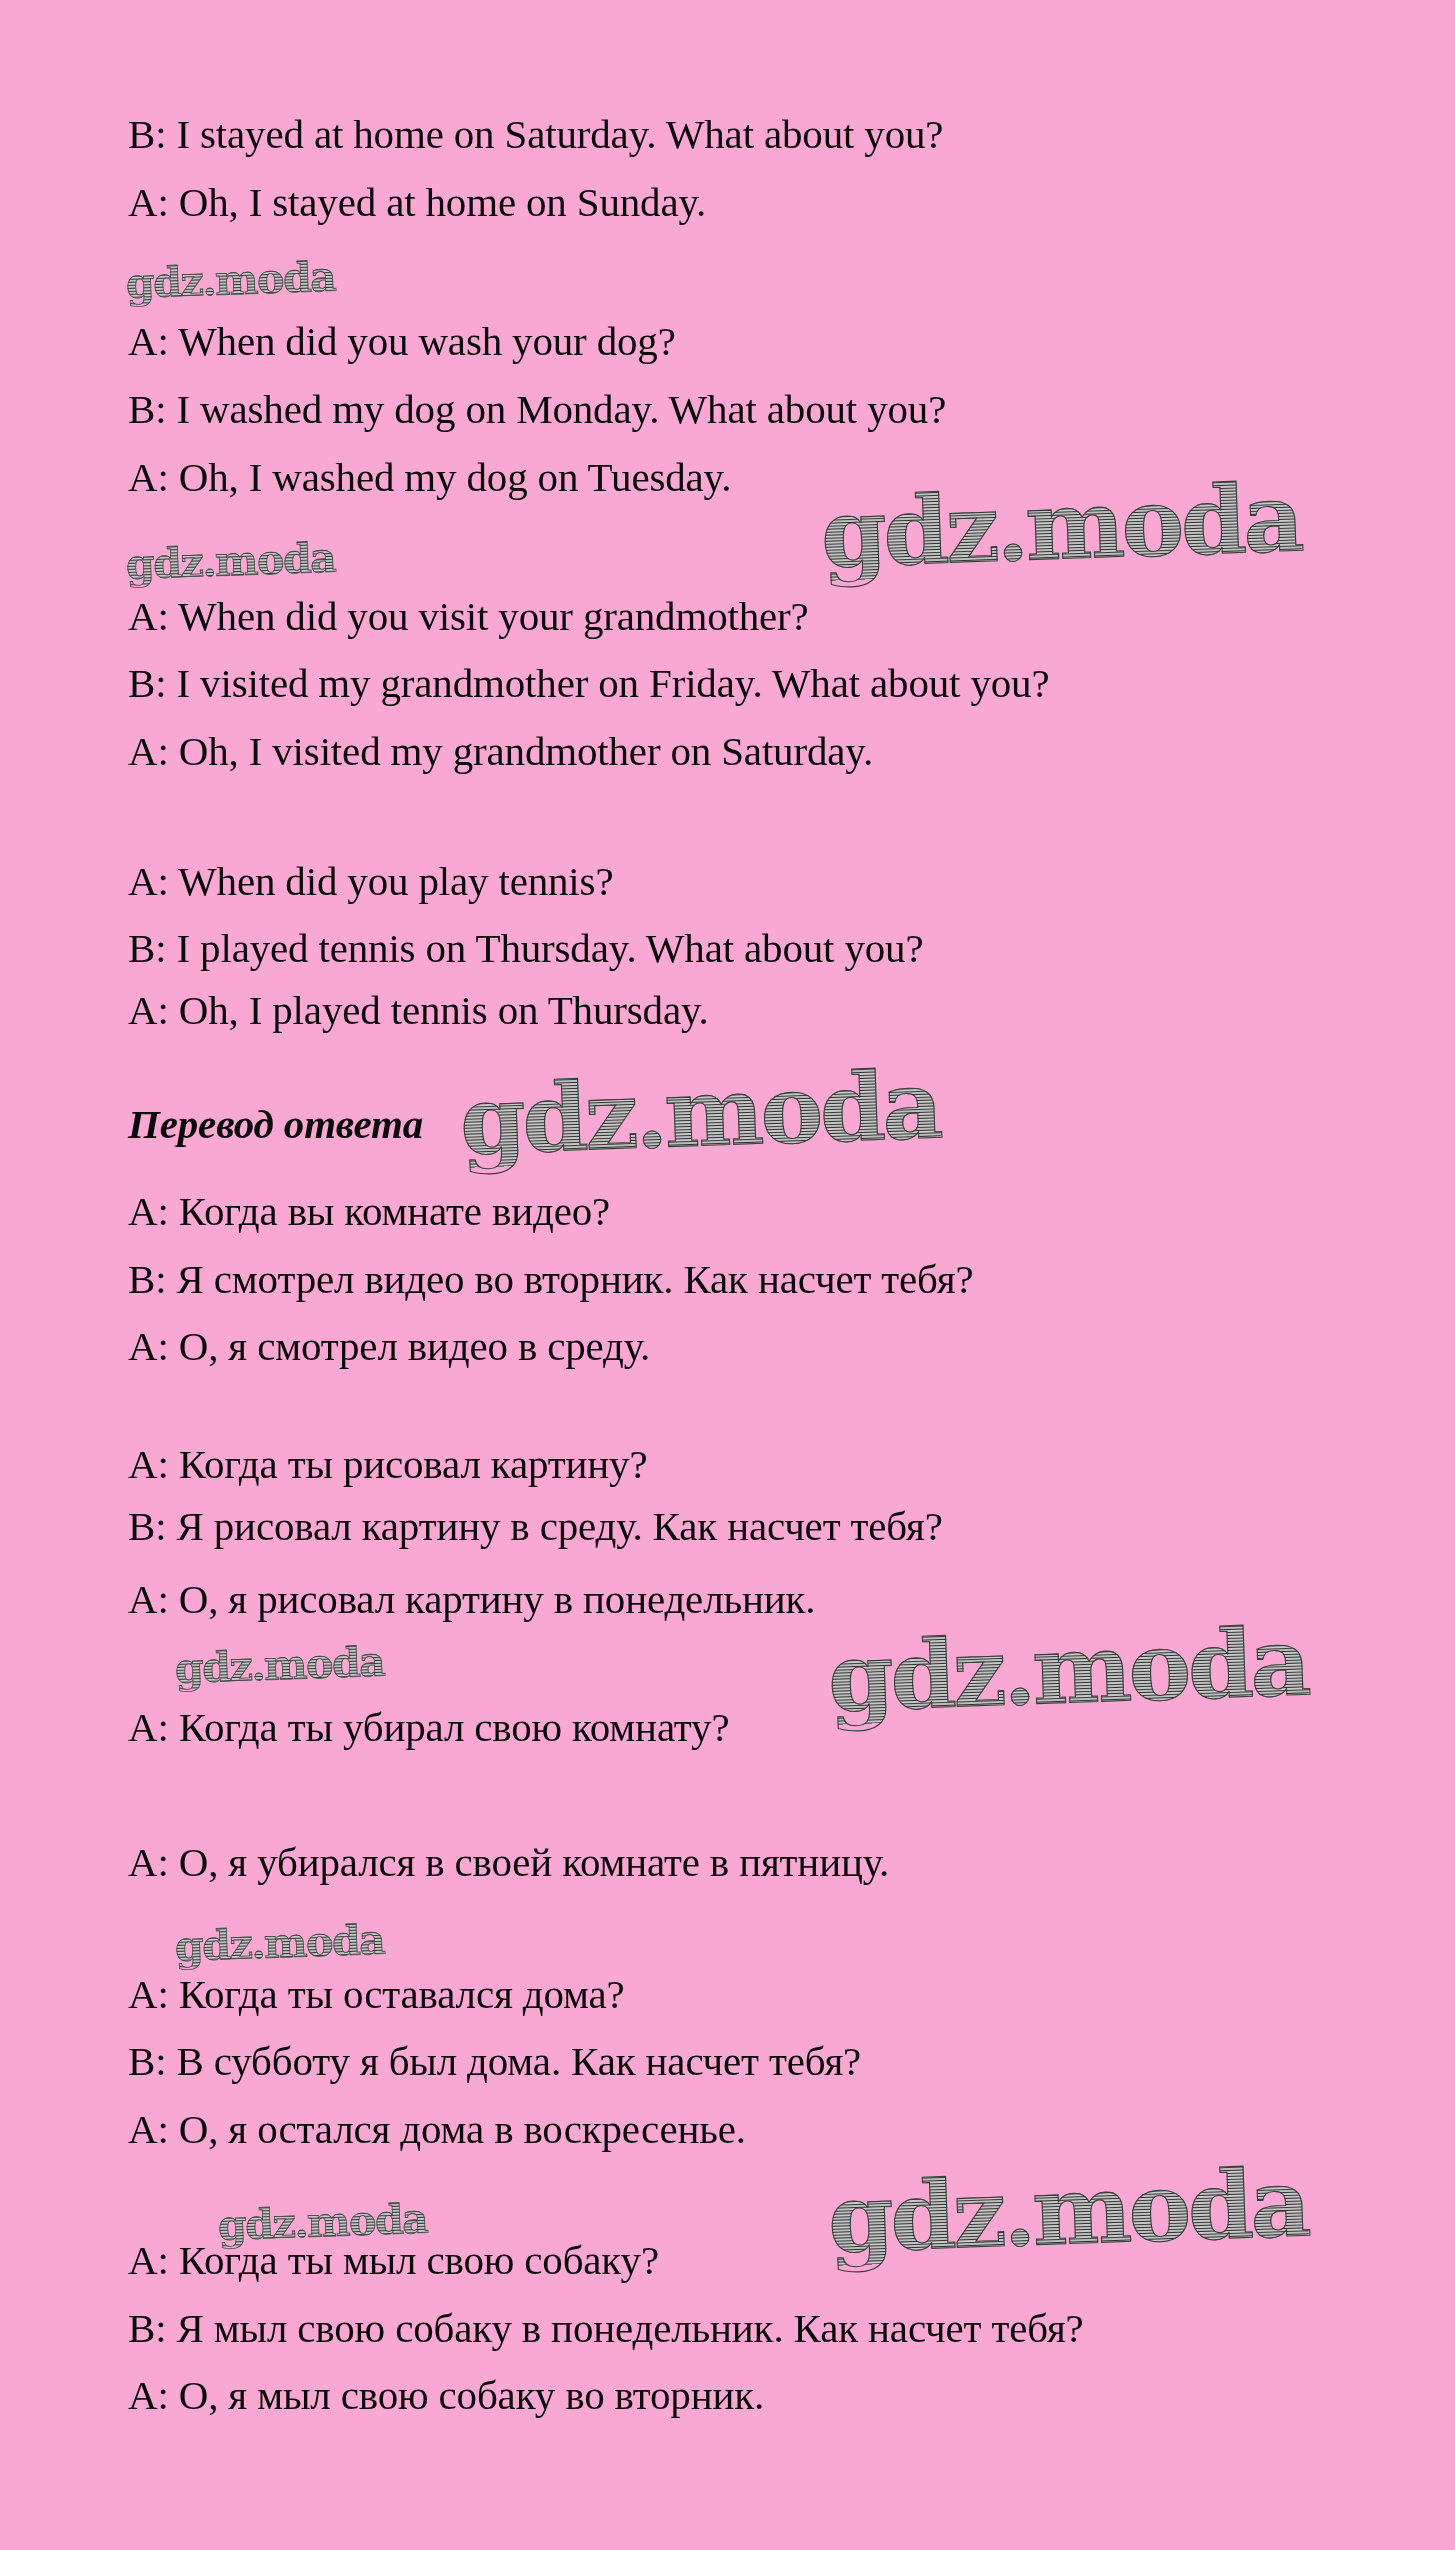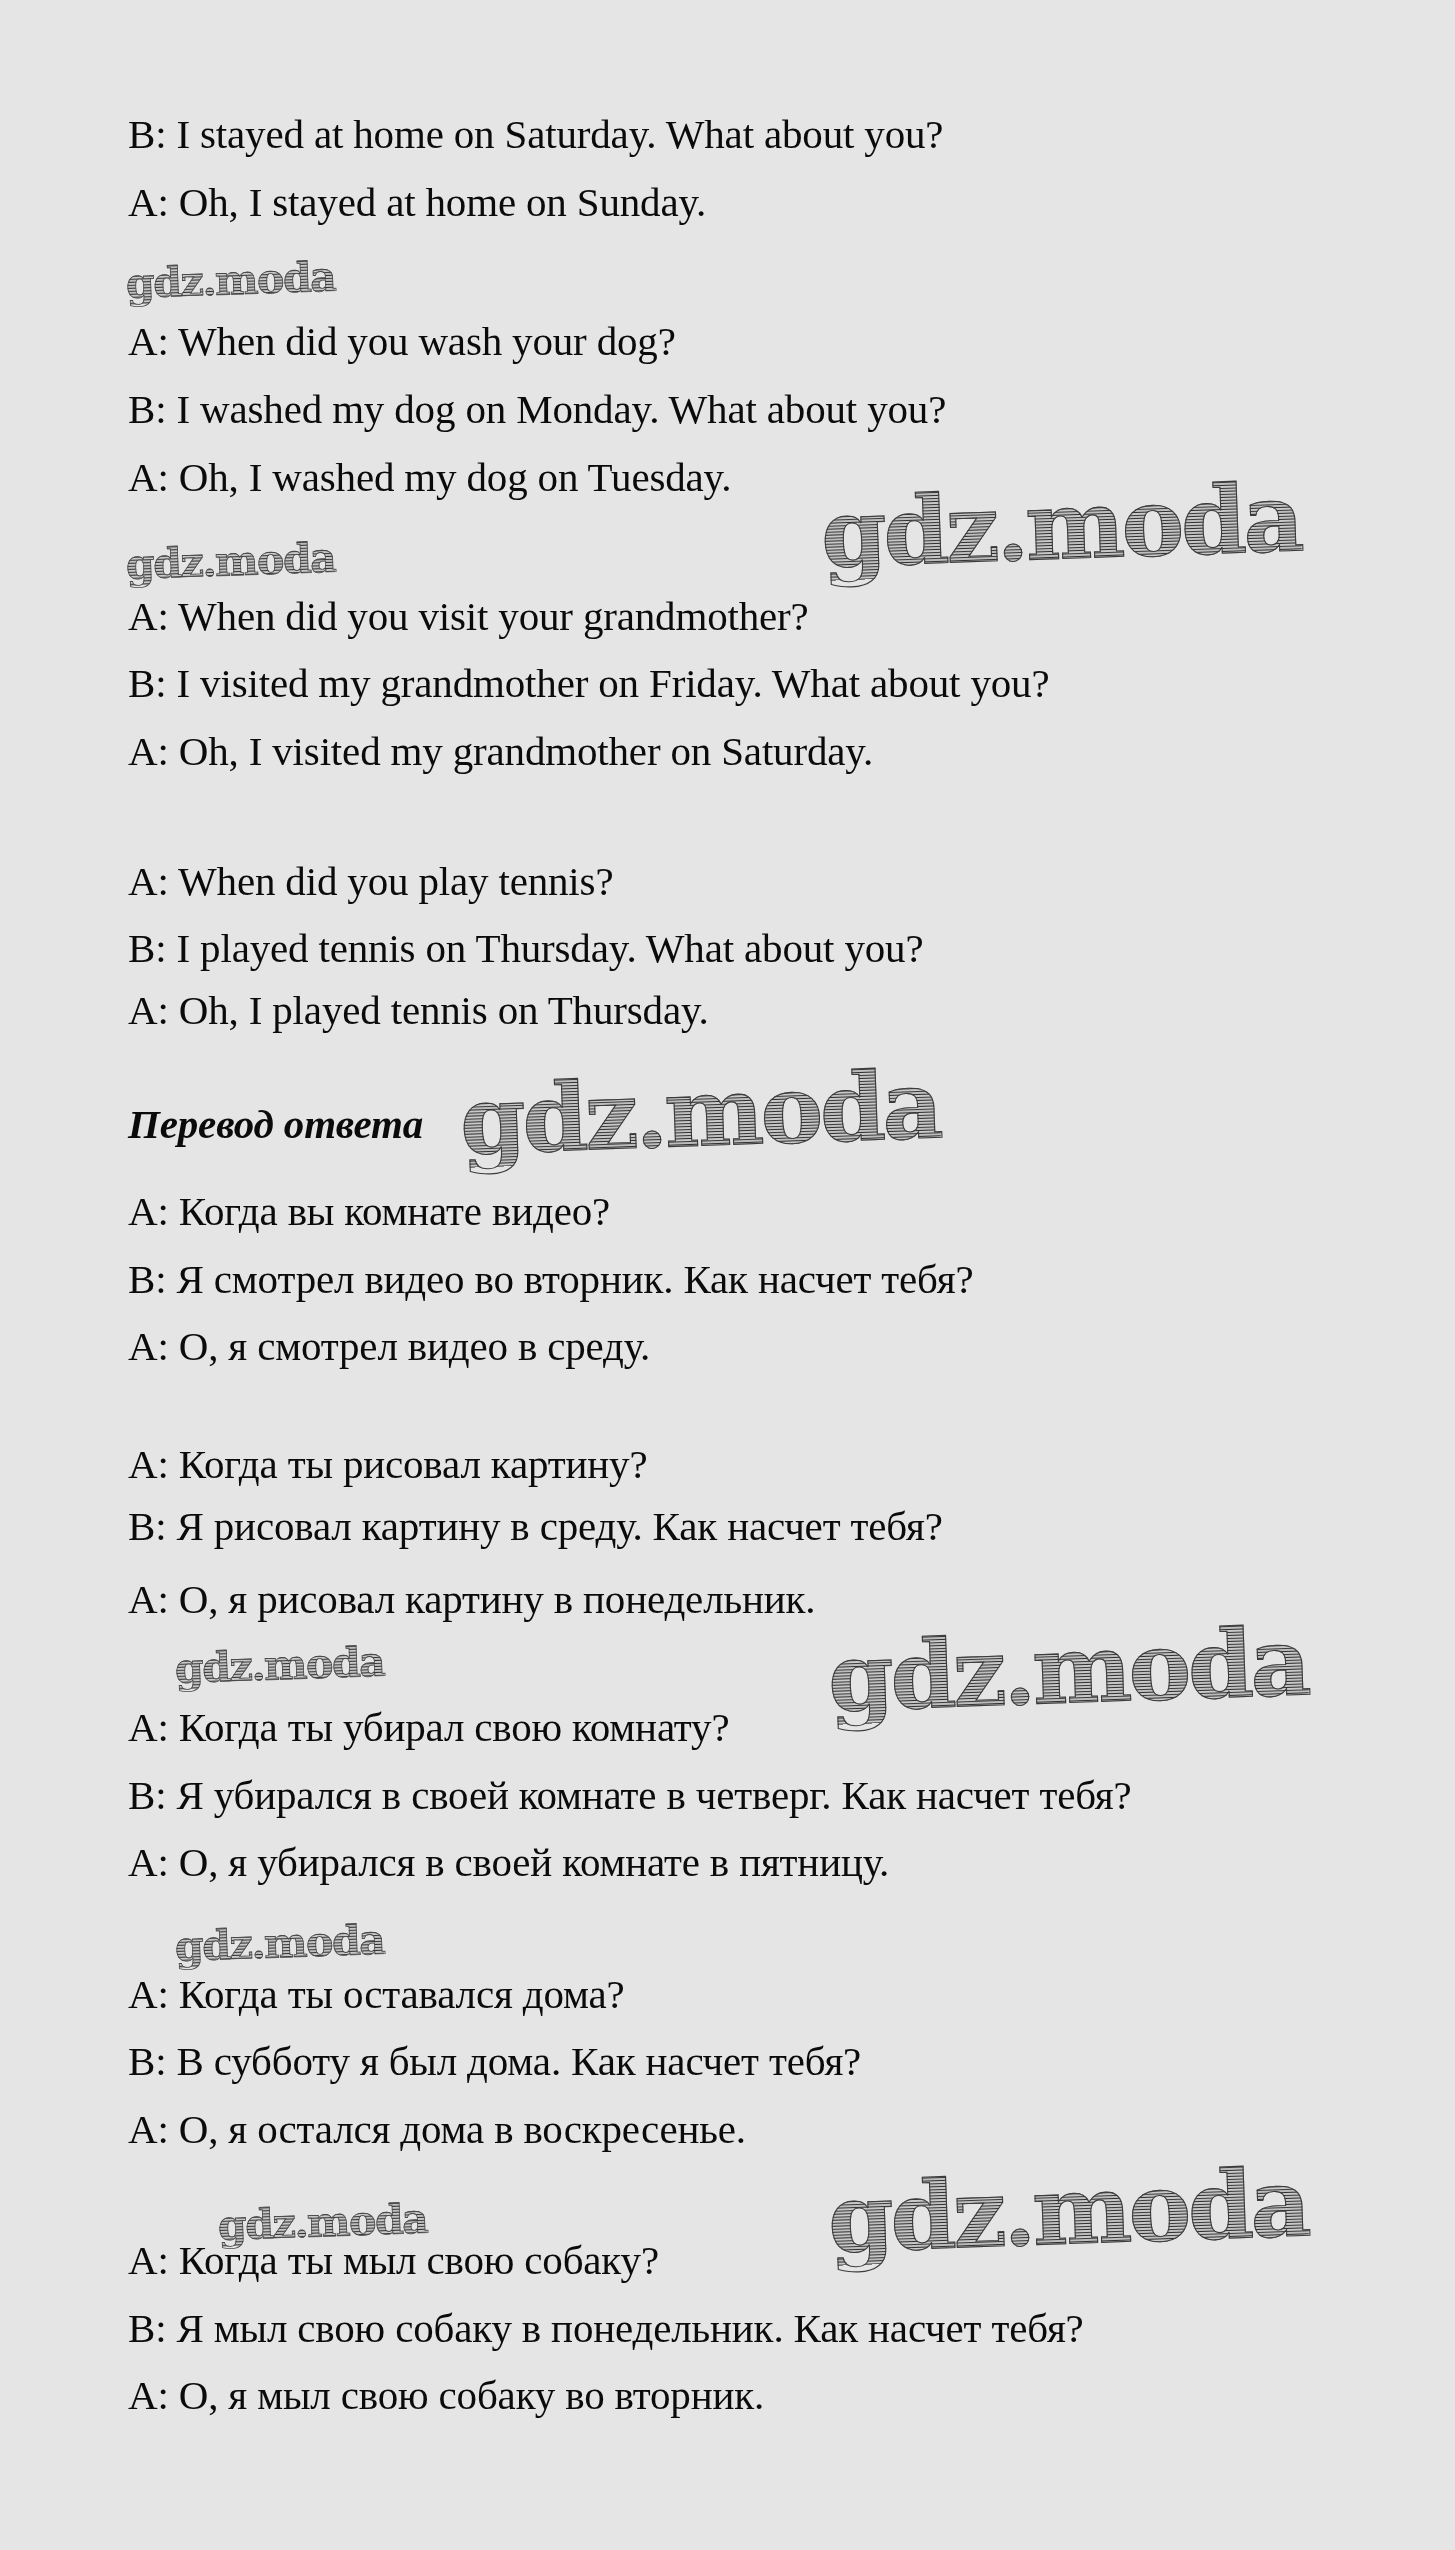--- a/index.html
+++ b/index.html
@@ -4,21 +4,21 @@
 <style>
   html, body {
     margin: 0;
     padding: 0;
     background: #ffffff;
   }
   #page {
     position: relative;
     width: 1455px;
     height: 2550px;
-    background: #e5e5e5;
+    background: #f9a8d4;
     overflow: hidden;
     font-family: "Liberation Serif", serif;
   }
   .line {
     position: absolute;
     left: 128px;
     font-size: 41px;
     line-height: 1;
     color: #0b0b0b;
     white-space: nowrap;
@@ -91,21 +91,20 @@
   <div class="line" style="top:1326px">A: О, я смотрел видео в среду.</div>
 
   <div class="line" style="top:1444px">A: Когда ты рисовал картину?</div>
   <div class="line" style="top:1506px">B: Я рисовал картину в среду. Как насчет тебя?</div>
   <div class="line" style="top:1579px">A: О, я рисовал картину в понедельник.</div>
 
   <div class="wm wm-large" style="top:1631px; left:828px">gdz.moda</div>
   <div class="wm wm-small" style="top:1649px; left:175px">gdz.moda</div>
 
   <div class="line" style="top:1707px">A: Когда ты убирал свою комнату?</div>
-  <div class="line" style="top:1775px">B: Я убирался в своей комнате в четверг. Как насчет тебя?</div>
   <div class="line" style="top:1842px">A: О, я убирался в своей комнате в пятницу.</div>
 
   <div class="wm wm-small" style="top:1927px; left:175px">gdz.moda</div>
 
   <div class="line" style="top:1974px">A: Когда ты оставался дома?</div>
   <div class="line" style="top:2041px">B: В субботу я был дома. Как насчет тебя?</div>
   <div class="line" style="top:2109px">A: О, я остался дома в воскресенье.</div>
 
   <div class="wm wm-large" style="top:2172px; left:828px">gdz.moda</div>
   <div class="wm wm-small" style="top:2206px; left:218px">gdz.moda</div>

